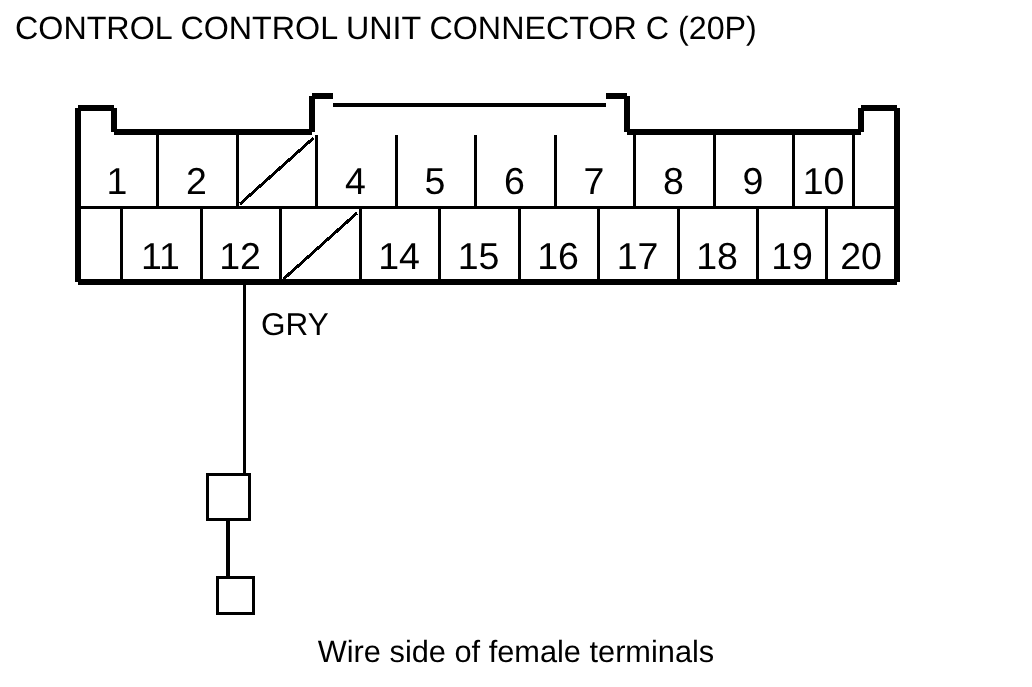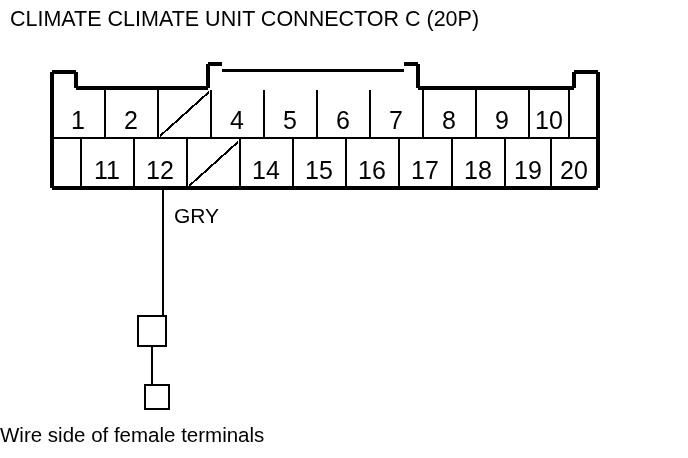--- a/index.html
+++ b/index.html
@@ -34,21 +34,21 @@
     white-space: nowrap;
     line-height: 26px;
   }
 
   
   #caption {
     position: absolute;
     left: 0;
     top: 422px;
     width: 688px;
-    text-align: left;
+    text-align: center;
     font-size: 20.5px;
     line-height: 26px;
     white-space: nowrap;
   }
 
   
   #connector-svg {
     position: absolute;
     left: 0;
     top: 0;
@@ -92,21 +92,21 @@
     stroke: #000000;
     stroke-width: 2;
     fill: #ffffff;
   }
 </style>
 </head>
 <body>
 
 <div id="diagram-root">
 
-  <div id="page-title">CLIMATE CLIMATE UNIT CONNECTOR C (20P)</div>
+  <div id="page-title">CONTROL CONTROL UNIT CONNECTOR C (20P)</div>
 
   <svg id="connector-svg" viewBox="0 0 688 458" xmlns="http://www.w3.org/2000/svg" shape-rendering="crispEdges">
 
     <g>
 
       <path class="shell-line" stroke-width="4" fill="none" d="M 52,72 L 52,188"></path>
       <path class="shell-line" stroke-width="4" fill="none" d="M 52,72 L 76,72"></path>
       <path class="shell-line" stroke-width="4" fill="none" d="M 76,72 L 76,88"></path>
       <path class="shell-line" stroke-width="4" fill="none" d="M 76,88 L 208,88"></path>
 

